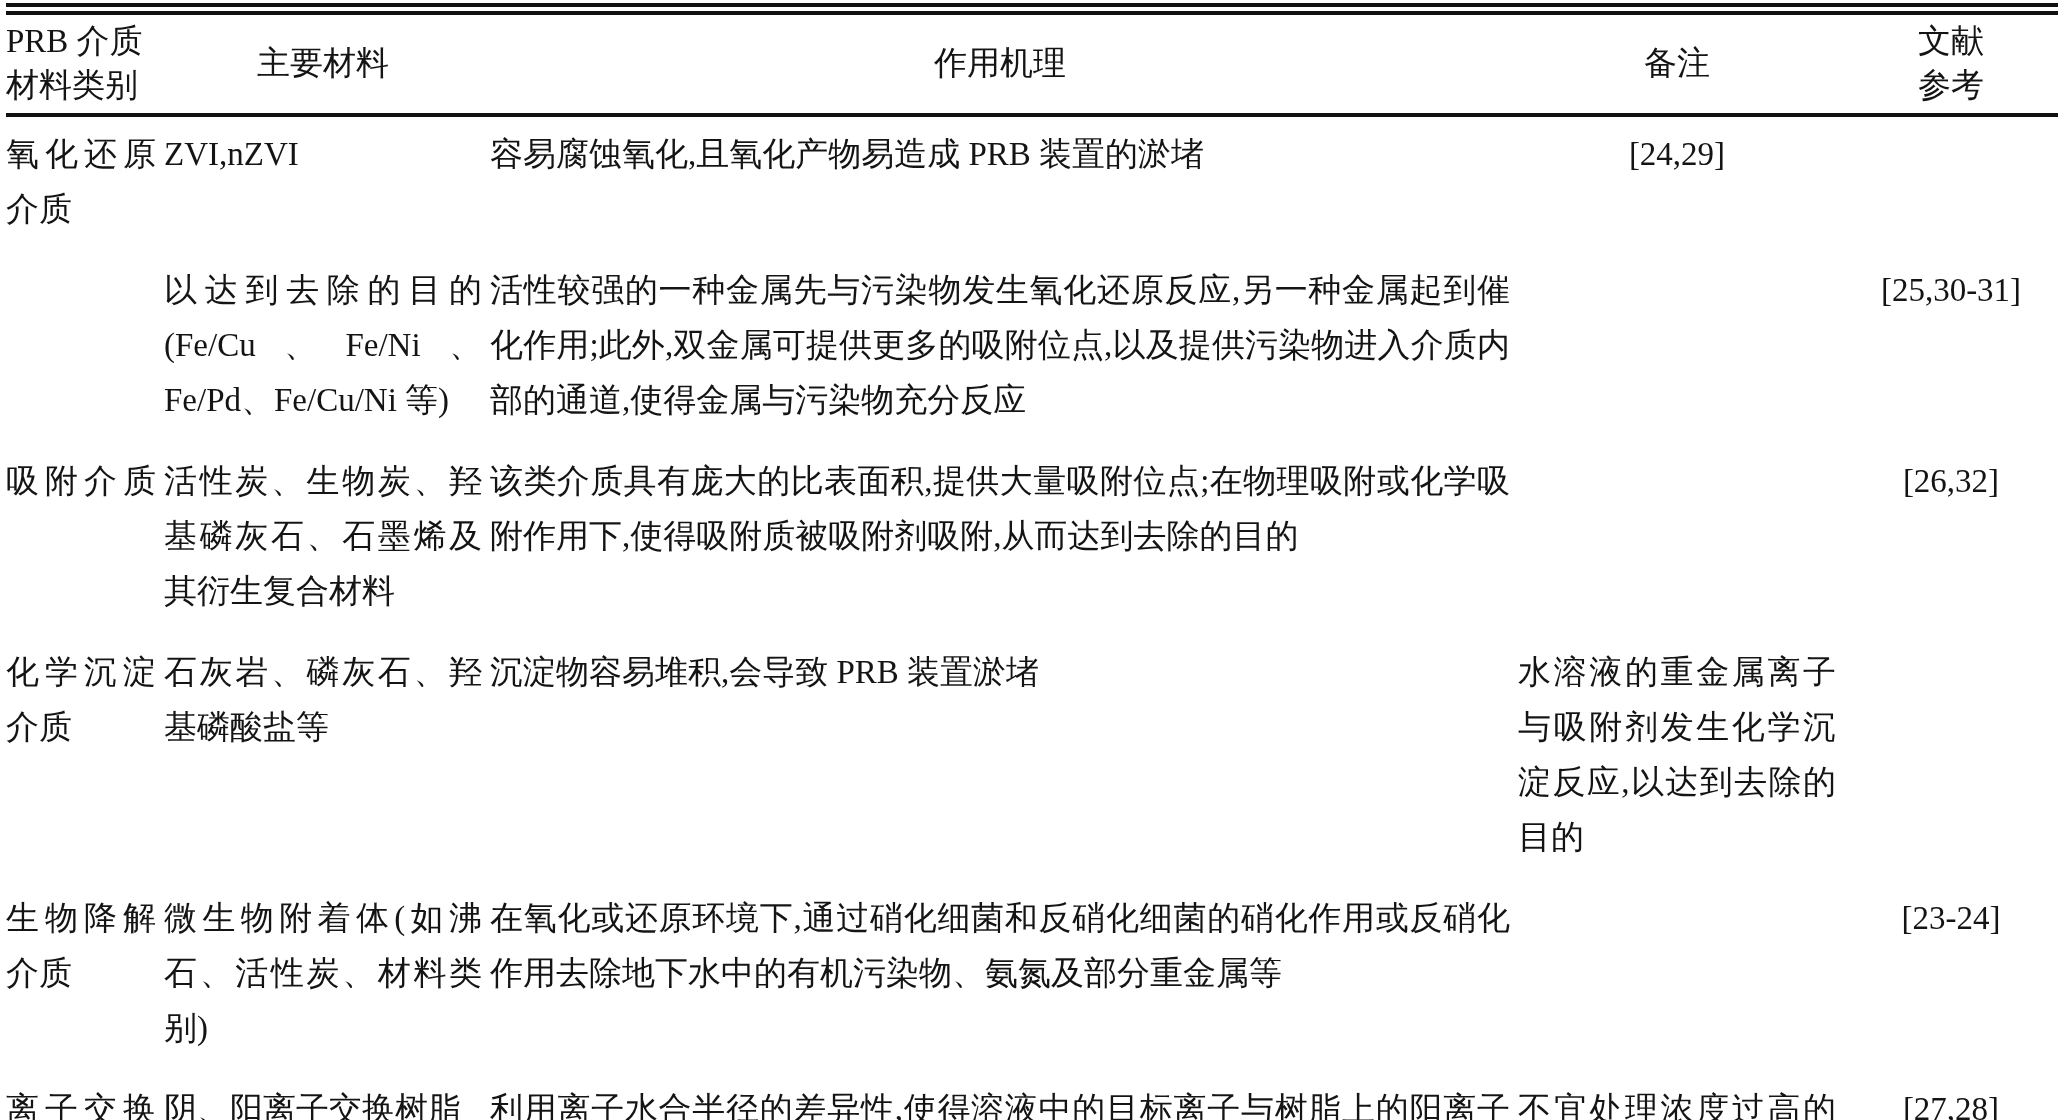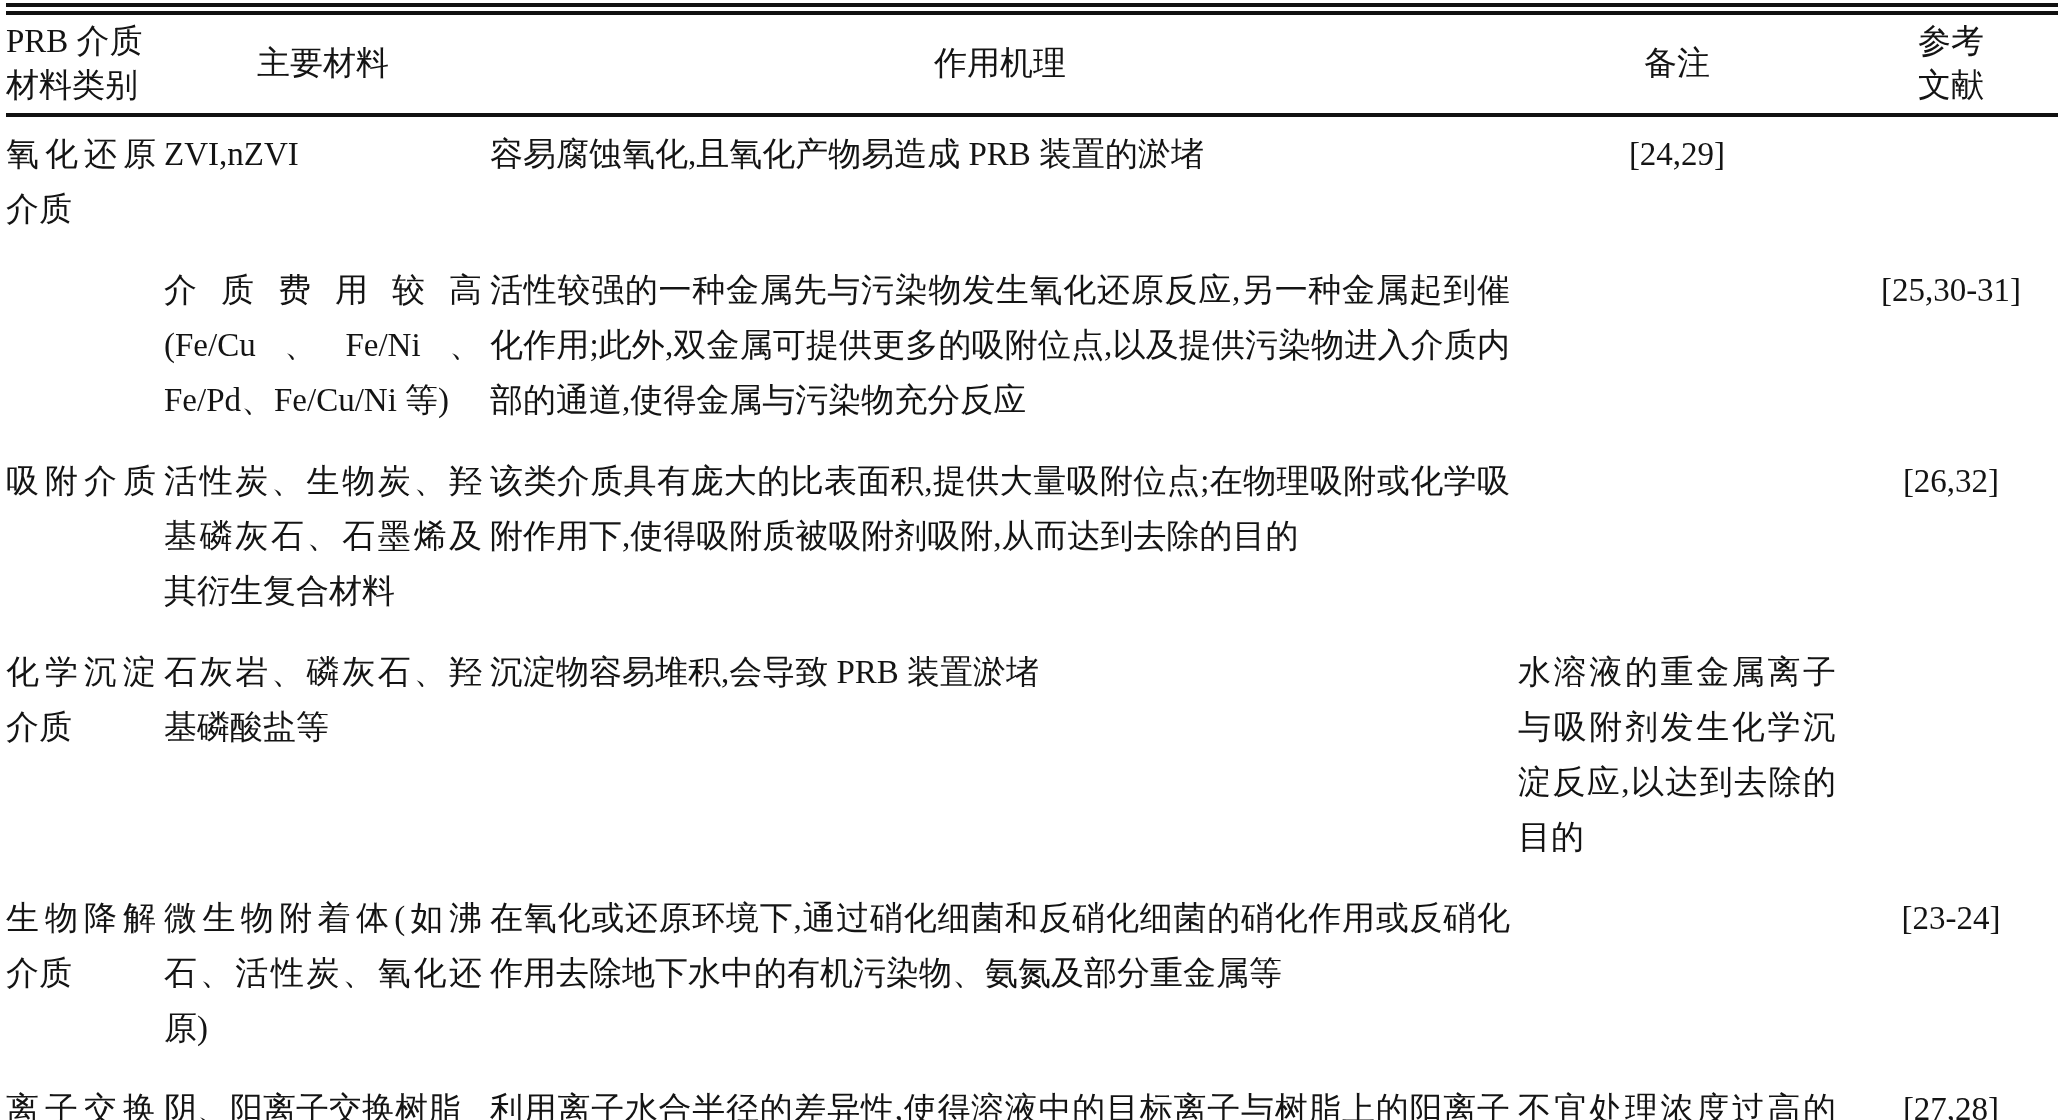--- a/index.html
+++ b/index.html
@@ -73,22 +73,22 @@
 
   <div class="grid-row thead">
     <div class="th">
       <span class="hline">PRB 介质</span>
       <span class="hline">材料类别</span>
     </div>
     <div class="th center">主要材料</div>
     <div class="th center">作用机理</div>
     <div class="th center">备注</div>
     <div class="th center">
+      <span class="hline">文献</span>
       <span class="hline">参考</span>
-      <span class="hline">文献</span>
     </div>
   </div>
 
   <div class="rule r-head"></div>
 
   <div class="tbody">
 
     <div class="grid-row tr">
       <div class="td cat">
         <div class="cat-line-1">氧化还原</div>
@@ -97,21 +97,21 @@
       <div class="td">ZVI,nZVI</div>
       <div class="td">容易腐蚀氧化,且氧化产物易造成 PRB 装置的淤堵</div>
       <div class="td ref">[24,29]</div>
     </div>
 
     <div class="grid-row tr">
       <div class="td cat">
         <div class="cat-line-1"></div>
         <div class="cat-line-2"></div>
       </div>
-      <div class="td">介质费用较高(Fe/Cu、Fe/Ni、Fe/Pd、Fe/Cu/Ni 等)</div>
+      <div class="td">以达到去除的目的(Fe/Cu、Fe/Ni、Fe/Pd、Fe/Cu/Ni 等)</div>
       <div class="td">活性较强的一种金属先与污染物发生氧化还原反应,另一种金属起到催化作用;此外,双金属可提供更多的吸附位点,以及提供污染物进入介质内部的通道,使得金属与污染物充分反应</div>
       <div class="td"></div>
       <div class="td ref">[25,30-31]</div>
     </div>
 
     <div class="grid-row tr">
       <div class="td cat">
         <div class="cat-line-1">吸附介质</div>
         <div class="cat-line-2"></div>
       </div>
@@ -129,21 +129,21 @@
       <div class="td">石灰岩、磷灰石、羟基磷酸盐等</div>
       <div class="td">沉淀物容易堆积,会导致 PRB 装置淤堵</div>
       <div class="td">水溶液的重金属离子与吸附剂发生化学沉淀反应,以达到去除的目的</div>
     </div>
 
     <div class="grid-row tr">
       <div class="td cat">
         <div class="cat-line-1">生物降解</div>
         <div class="cat-line-2">介质</div>
       </div>
-      <div class="td">微生物附着体(如沸石、活性炭、氧化还原)</div>
+      <div class="td">微生物附着体(如沸石、活性炭、材料类别)</div>
       <div class="td">在氧化或还原环境下,通过硝化细菌和反硝化细菌的硝化作用或反硝化作用去除地下水中的有机污染物、氨氮及部分重金属等</div>
       <div class="td"></div>
       <div class="td ref">[23-24]</div>
     </div>
 
     <div class="grid-row tr">
       <div class="td cat">
         <div class="cat-line-1">离子交换</div>
         <div class="cat-line-2">介质</div>
       </div>

